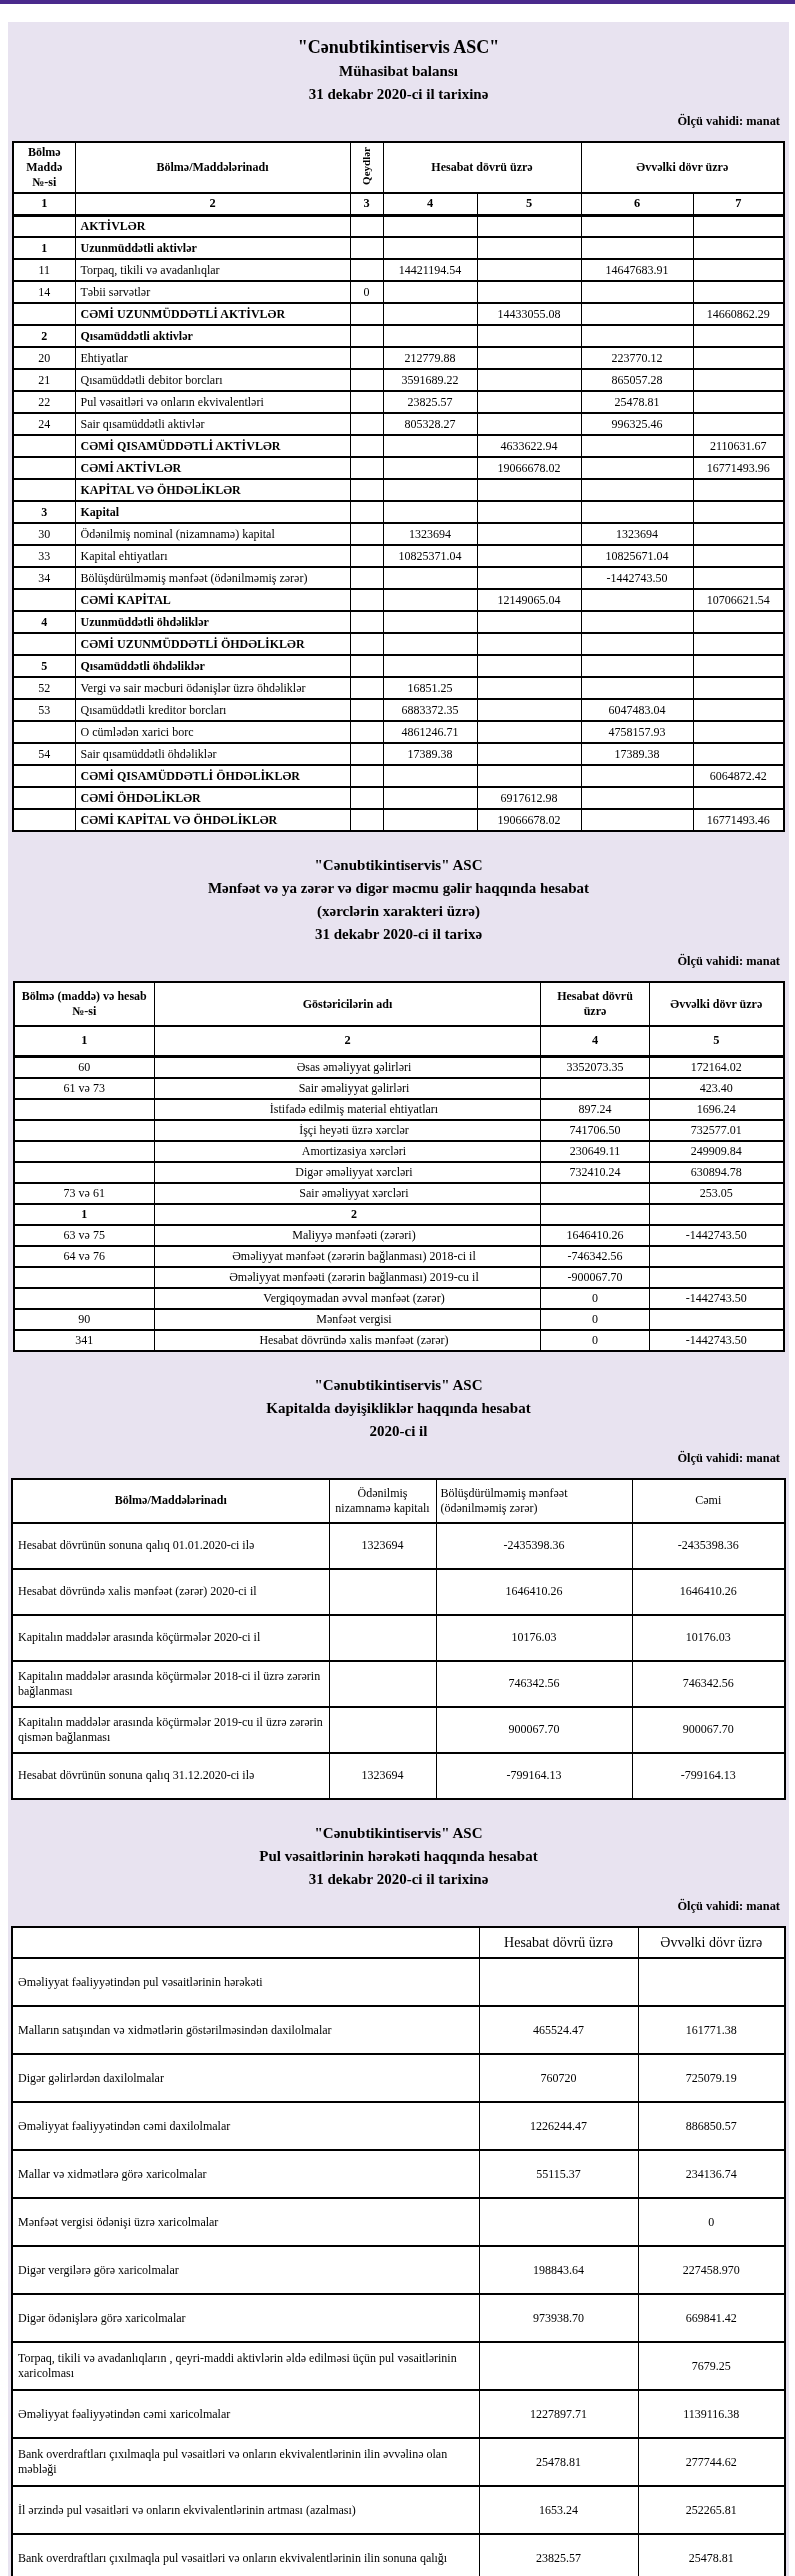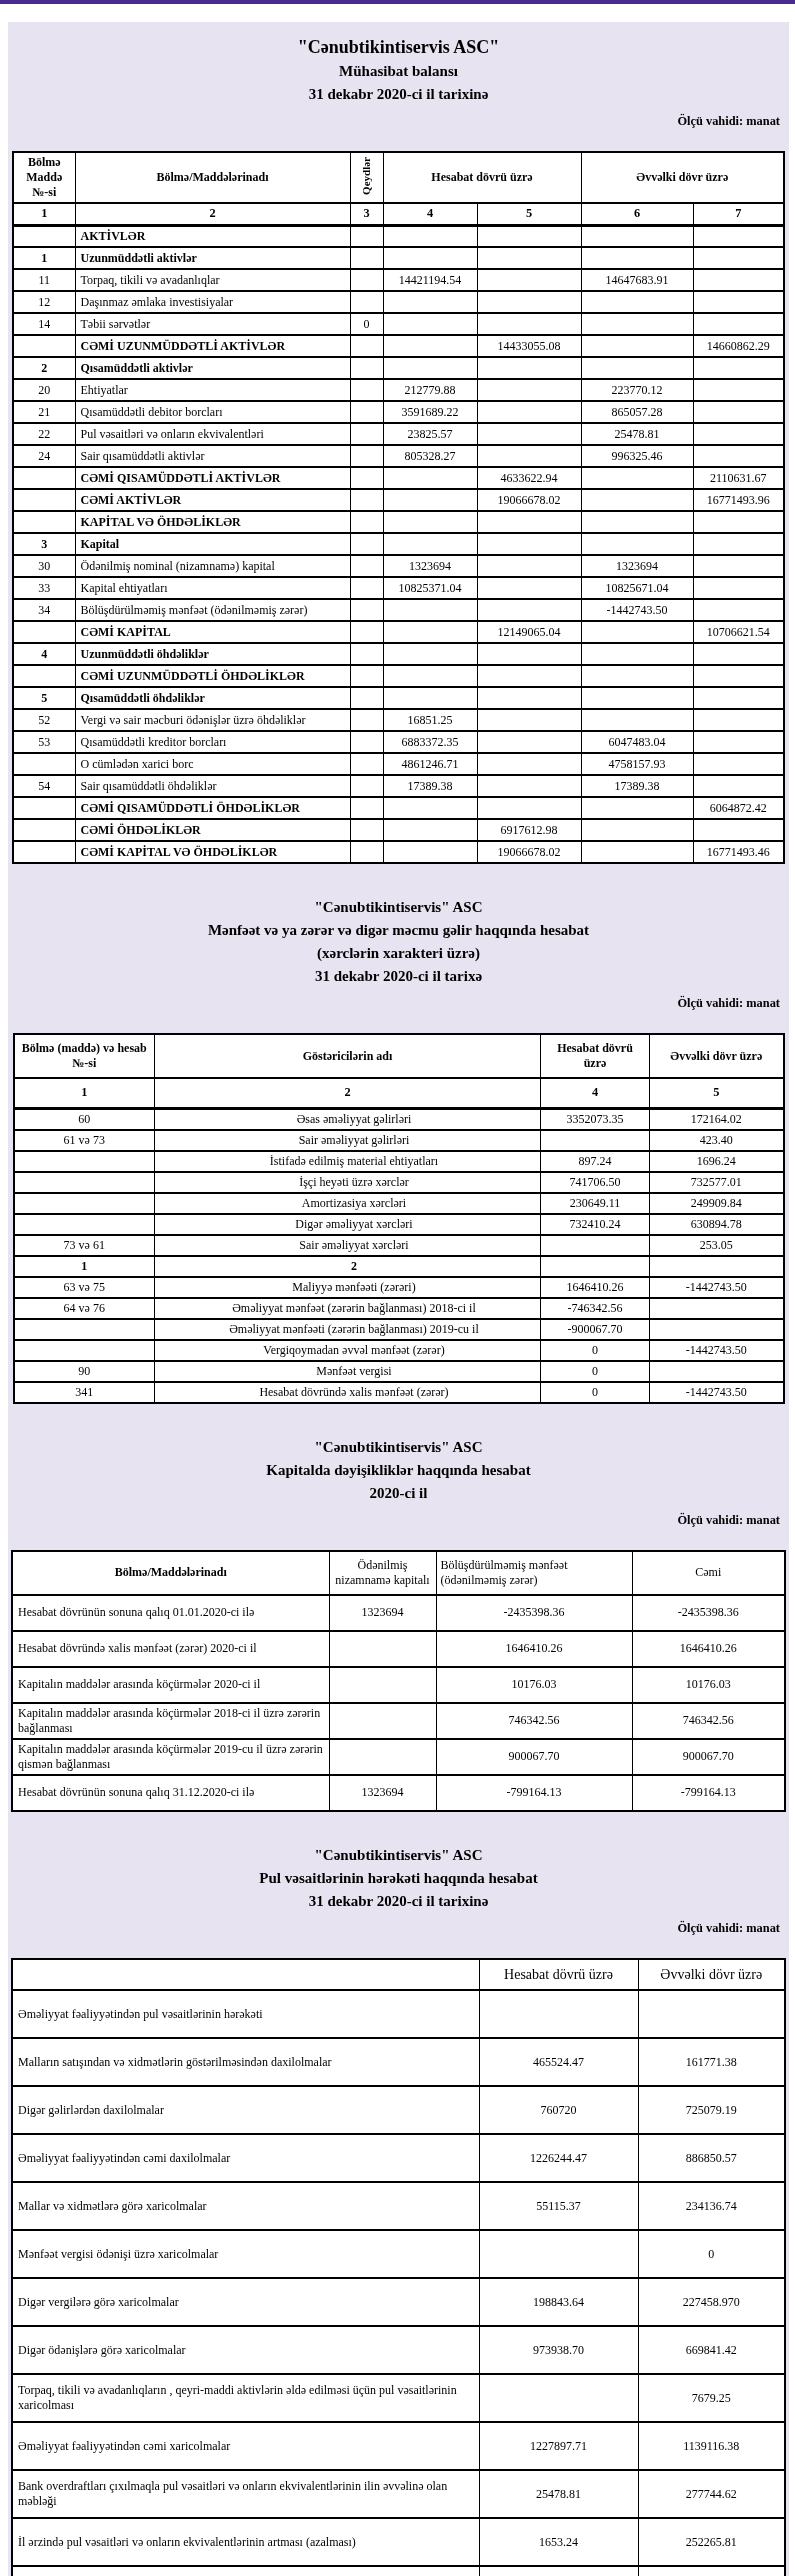--- a/index.html
+++ b/index.html
@@ -18,21 +18,21 @@
     padding:4px 3px 24px 3px;
   }
   .titles { text-align:center; font-weight:bold; padding-top:8px; }
   .t-big  { font-size:18px; line-height:26px; }
   .t-med  { font-size:15px; line-height:23px; }
   .unit   { text-align:right; font-weight:bold; font-size:12.4px; padding:8px 6px 6px 0; }
 
   table {
     border-collapse:collapse;
     table-layout:fixed;
-    margin:16px auto;
+    margin:6px auto;
     background:#fff;
     border:2px solid #000;
   }
   td, th {
     border-left:1px solid #000; border-right:1px solid #000;
     border-top:2px solid #000; border-bottom:2px solid #000;
     padding:2px 3px;
     font-size:12px; line-height:1.25;
     text-align:center; vertical-align:middle;
     overflow:hidden;
@@ -42,21 +42,21 @@
   td.name { text-align:left; padding-left:5px; }
   td.cen  { text-align:center;padding-left:16px; }
   tr.bold-name td.name, tr.bold-name td.c-no { font-weight:bold; }
   .vert {
     writing-mode:vertical-rl;
     transform:rotate(180deg);
     margin:0 auto; font-size:11px; letter-spacing:0;
   }
   #t1 td, #t1 th { height:22px; }
   #t2 td { height:16px; }
-  #t3 td { height:36px; }
+  #t3 td { height:46px; }
   #t4 td { height:48px; }
   #t2 thead th, #t3 thead th, #t4 thead th { padding:6px 4px; }
 </style>
 </head>
 <body>
 
 <div class="topbar"></div>
 
 <div class="panel">
 
@@ -117,29 +117,20 @@
         <tr>
           <td class="c-no">11</td>
           <td class="name">Torpaq, tikili və avadanlıqlar</td>
           <td class="c-q"></td>
           <td class="num">14421194.54</td>
           <td class="num"></td>
           <td class="num">14647683.91</td>
           <td class="num"></td>
         </tr>
         <tr>
-          <td class="c-no">12</td>
-          <td class="name">Daşınmaz əmlaka investisiyalar</td>
-          <td class="c-q"></td>
-          <td class="num"></td>
-          <td class="num"></td>
-          <td class="num"></td>
-          <td class="num"></td>
-        </tr>
-        <tr>
           <td class="c-no">14</td>
           <td class="name">Təbii sərvətlər</td>
           <td class="c-q">0</td>
           <td class="num"></td>
           <td class="num"></td>
           <td class="num"></td>
           <td class="num"></td>
         </tr>
         <tr class="bold-name">
           <td class="c-no"></td>

